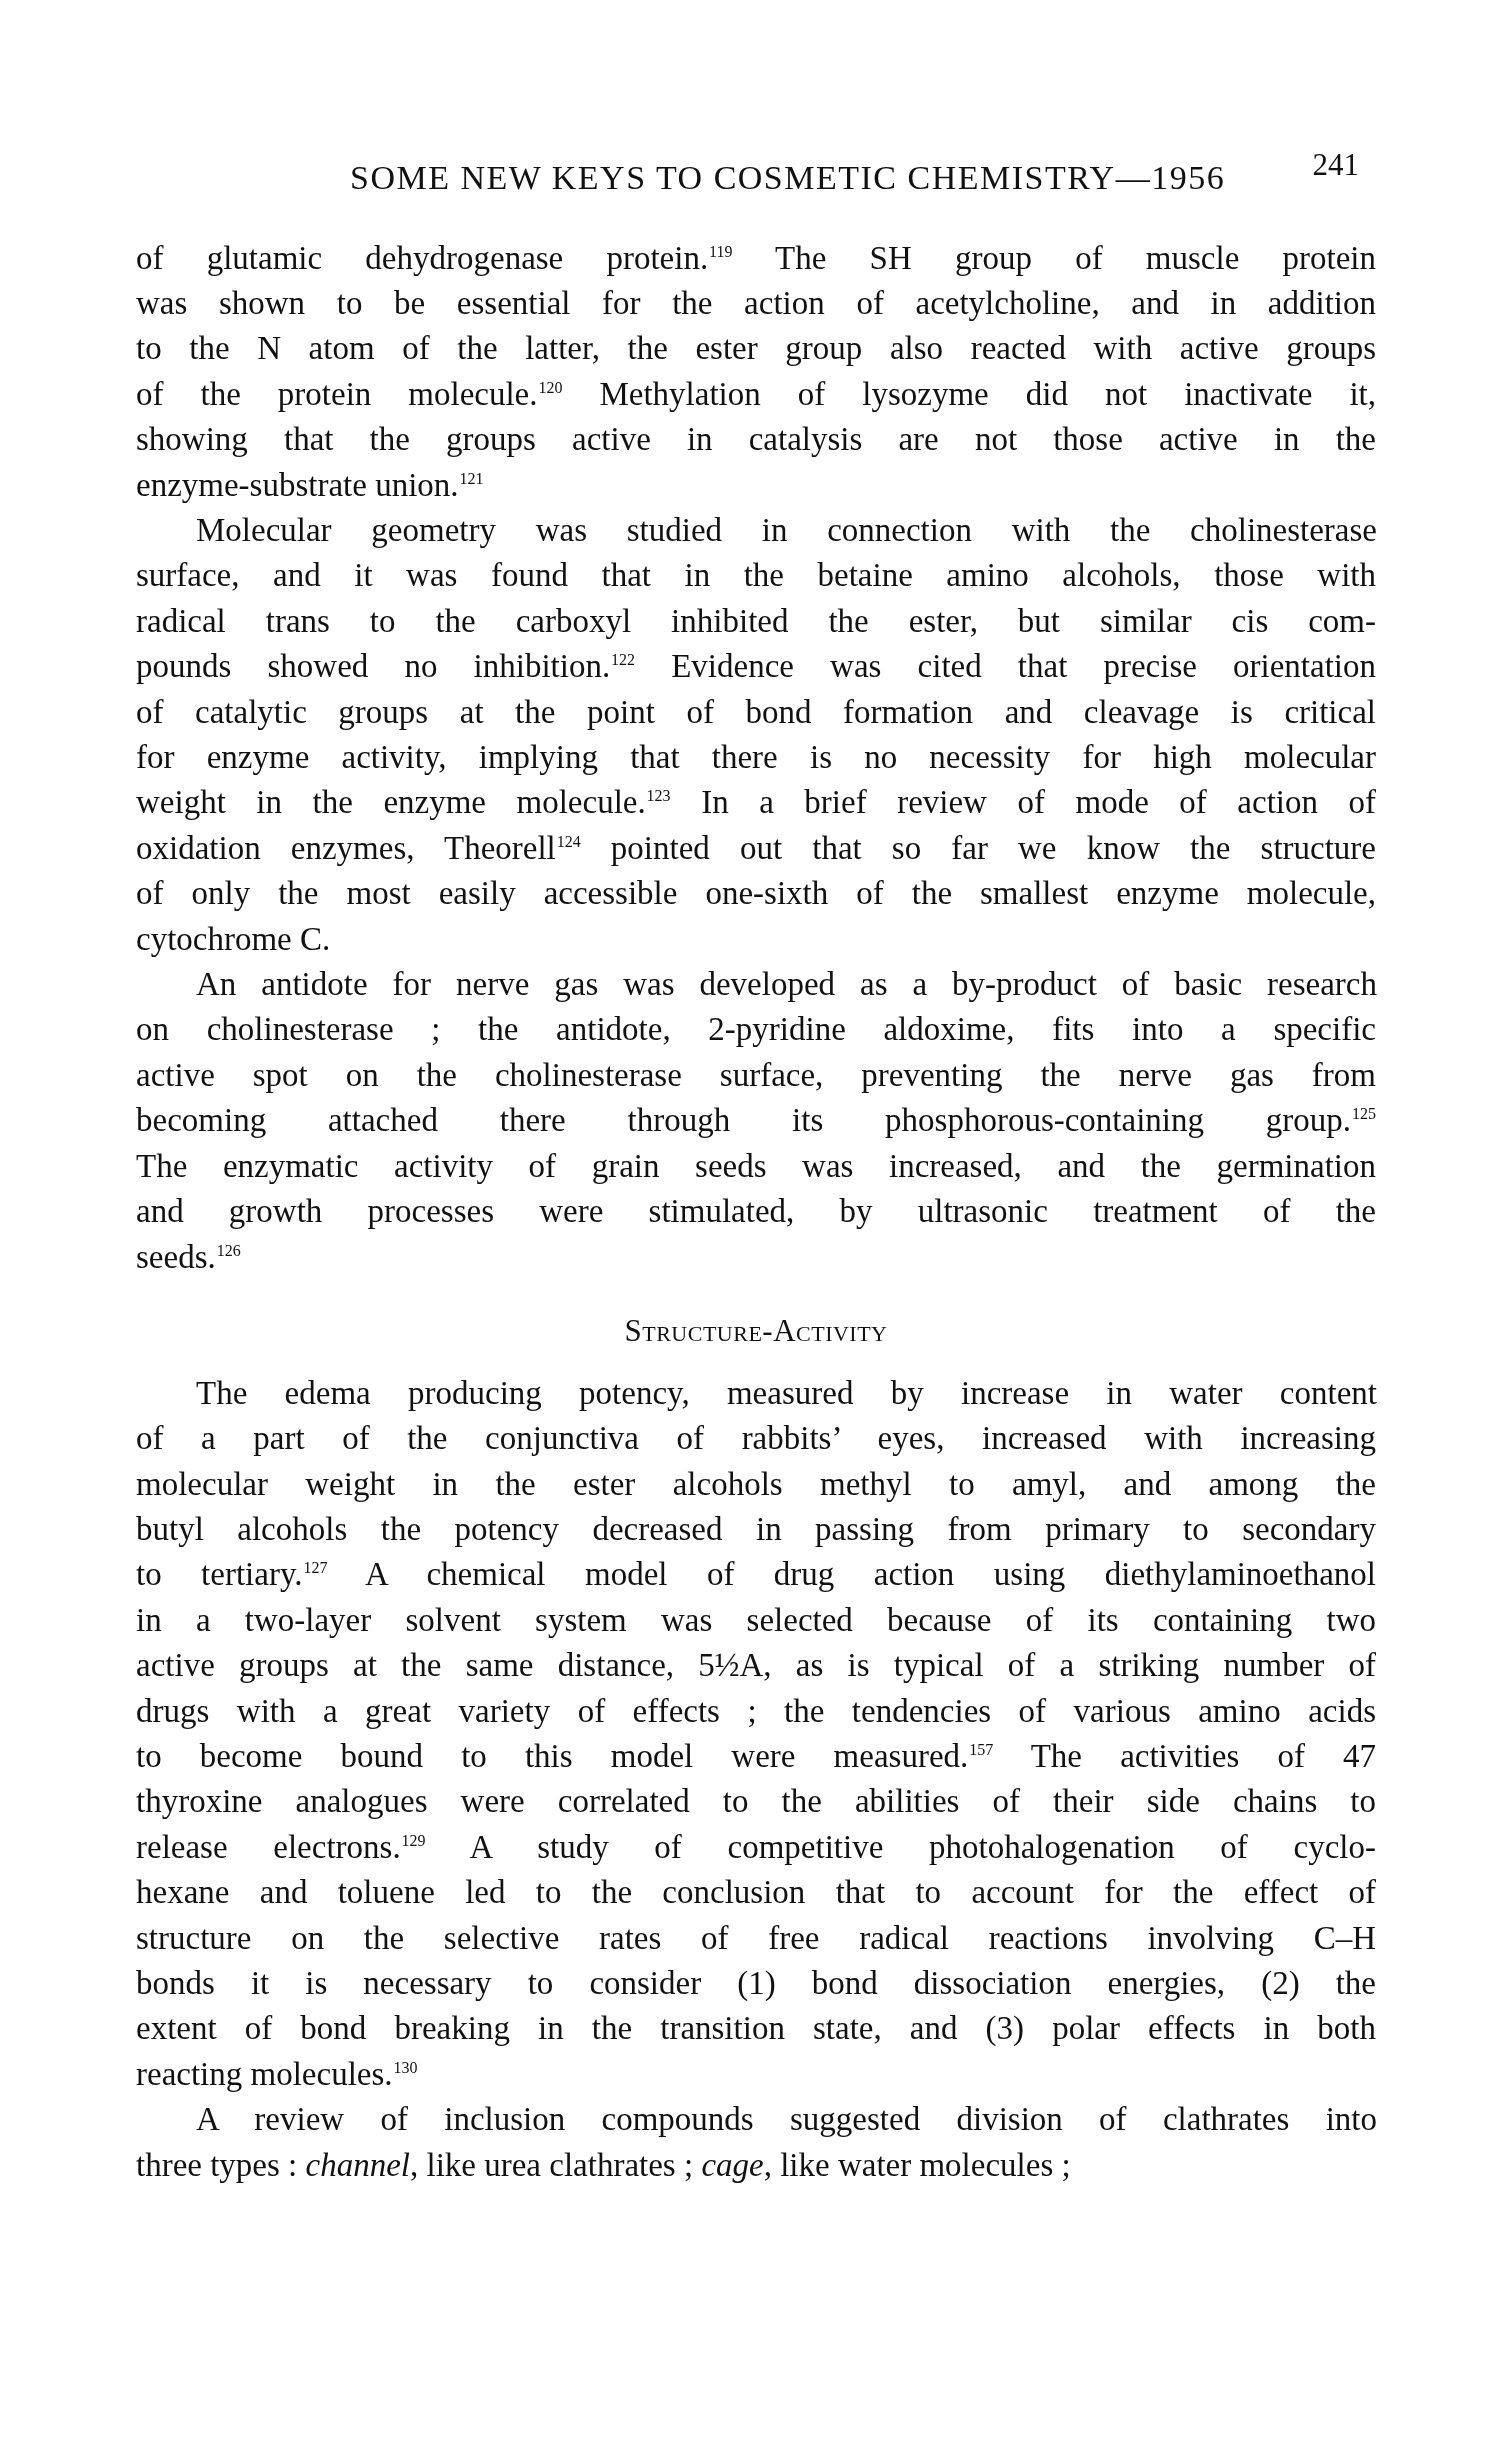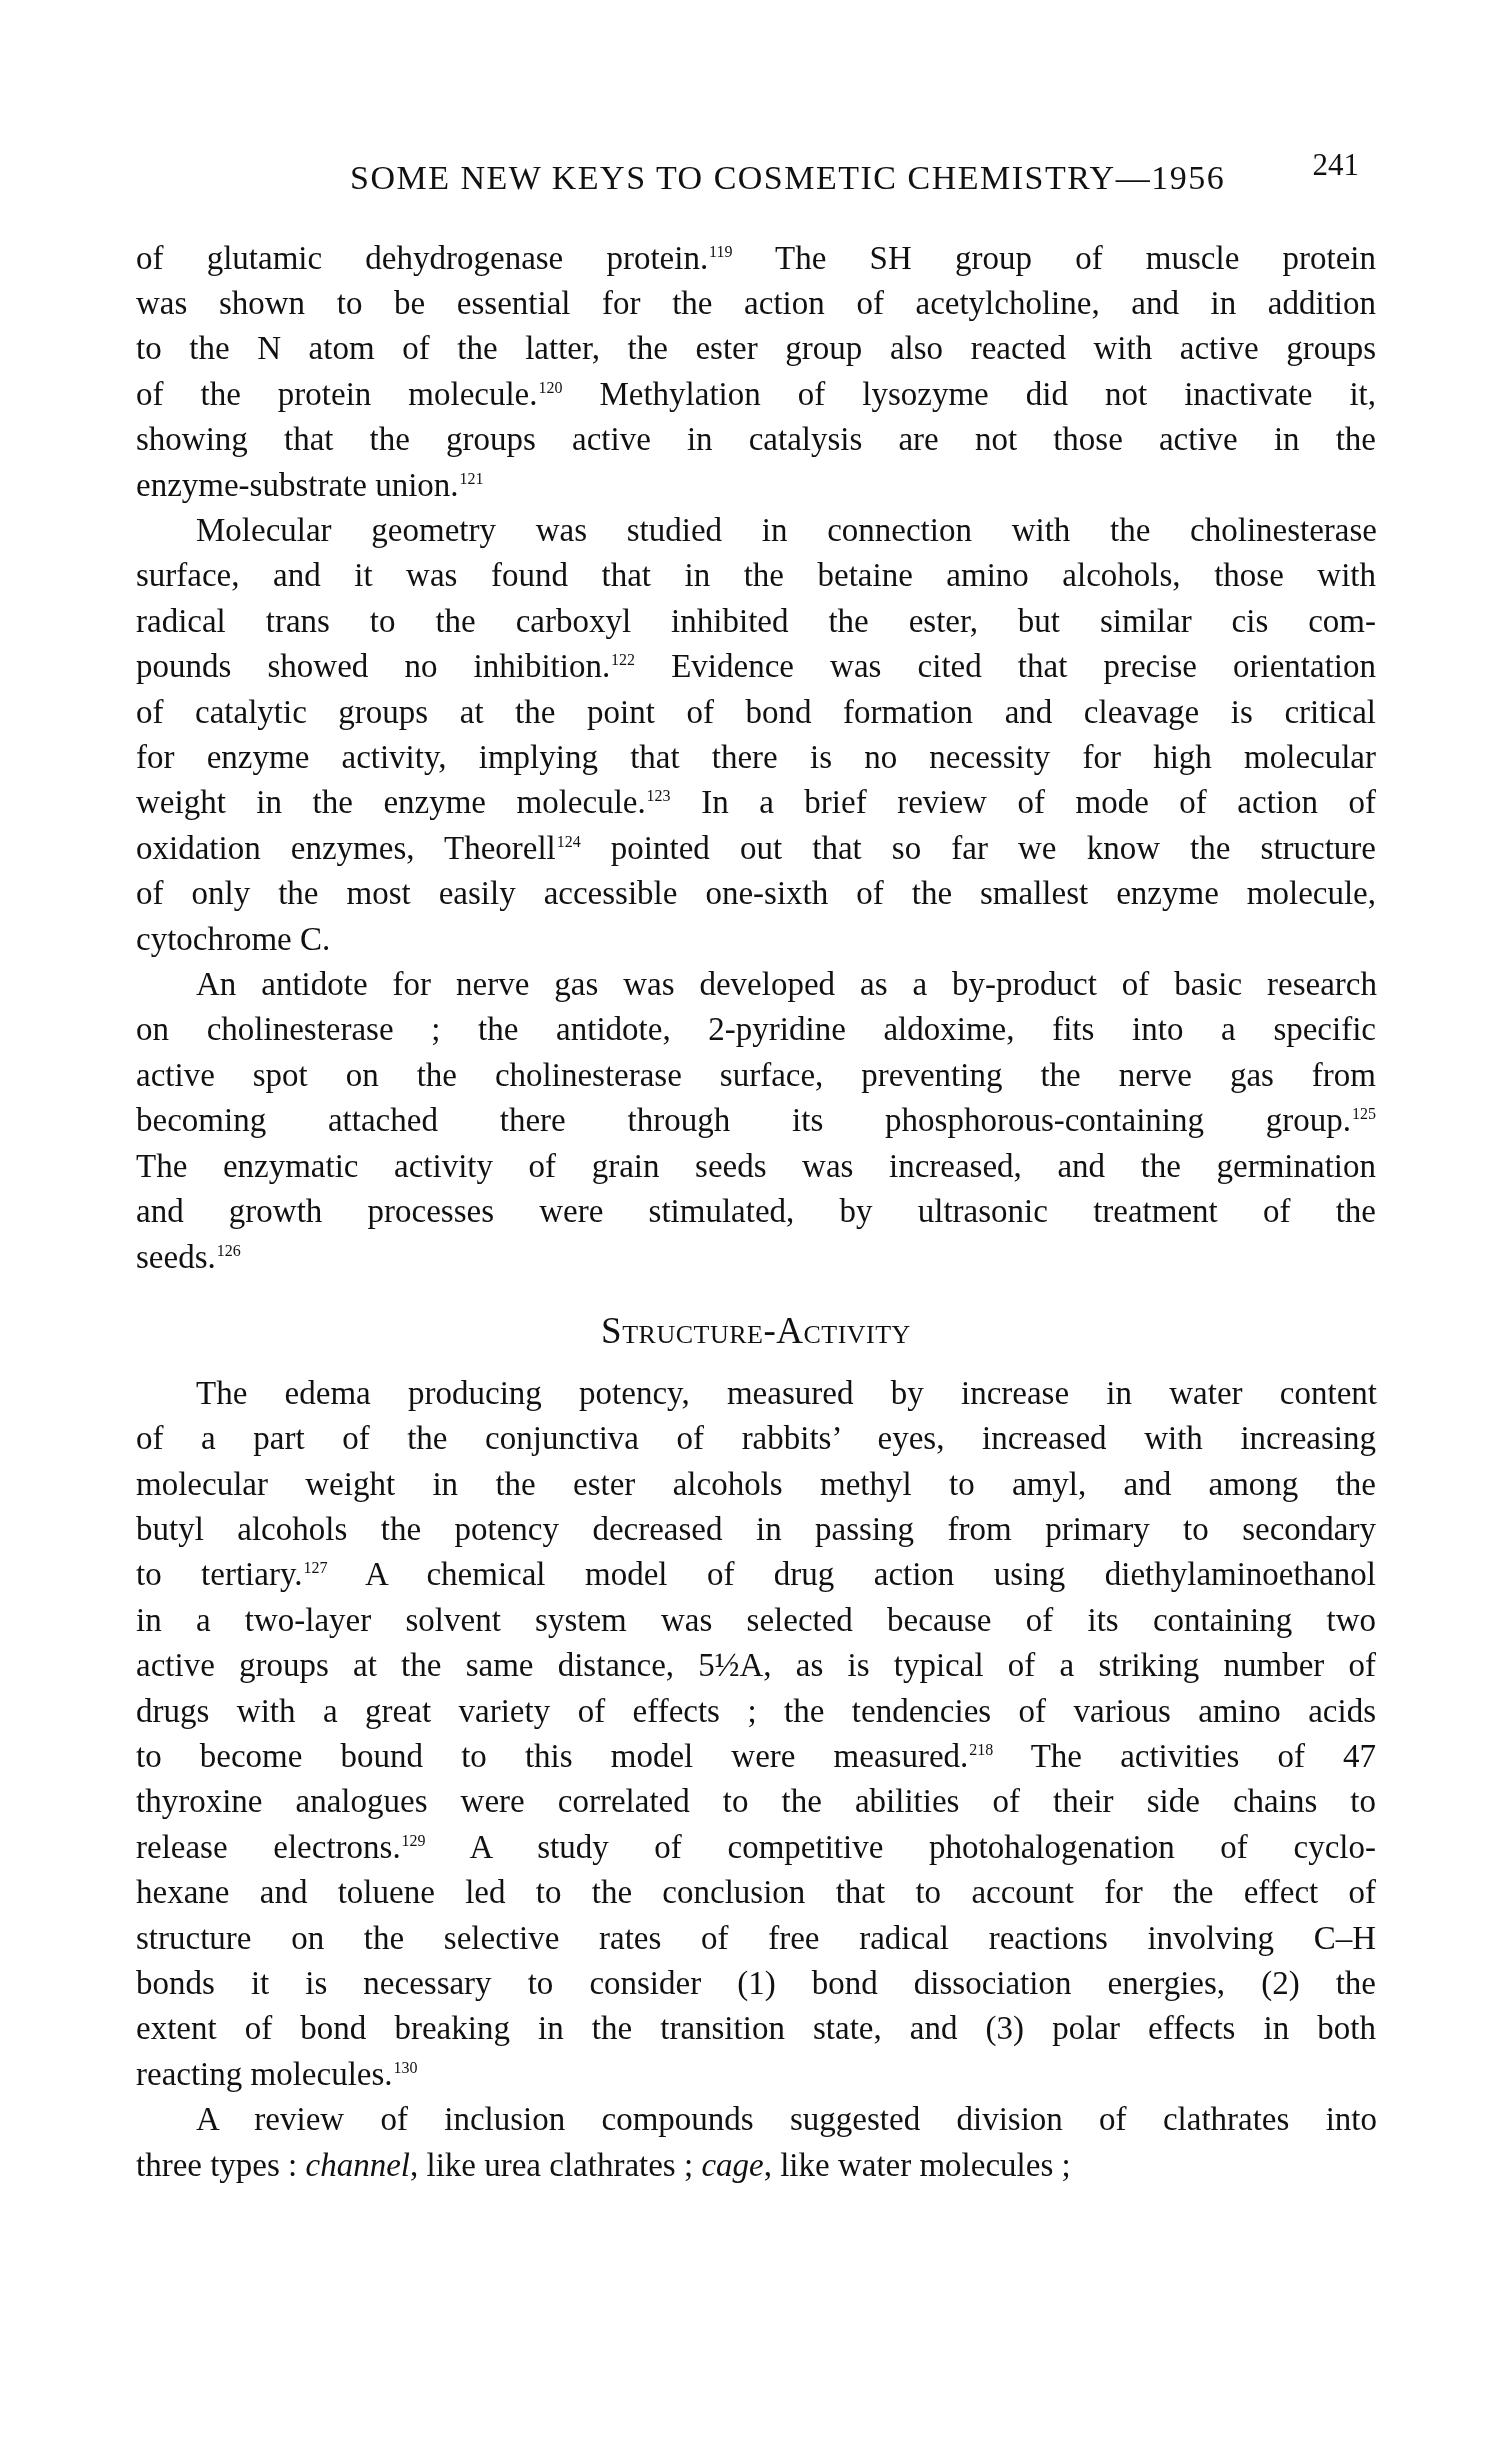--- a/index.html
+++ b/index.html
@@ -9,21 +9,21 @@
   .running-title { position: absolute; left: 214px; top: 12px; font-size: 34px; letter-spacing: 1.5px;
                    white-space: nowrap; line-height: 34px; }
   .page-number { position: absolute; right: 17px; top: -1.9px; font-size: 31px; line-height: 36px; }
   .body-text { position: absolute; left: 136px; top: 0; width: 1240px; }
   .line { position: absolute; left: 0; width: 1240px; height: 45px; font-size: 33px; line-height: 45px;
           white-space: nowrap; text-align: justify; text-align-last: justify; }
   .line.indent { left: 60px; width: 1181px; }
   .line.last { text-align-last: left; }
   .line sup, .sup { font-size: 16px; vertical-align: 0; position: relative; top: -12.3px; margin-left: 0.9px; }
   .section-heading { position: absolute; left: 136px; width: 1240px; text-align: center;
-                     font-size: 37px; line-height: 45px; font-variant: small-caps; letter-spacing: 0.5px; }
+                     font-size: 31px; line-height: 45px; font-variant: small-caps; letter-spacing: 0.5px; }
   em { font-style: italic; }
 </style>
 </head>
 <body>
 
 <div class="running-head">
   <span class="running-title">SOME NEW KEYS TO COSMETIC CHEMISTRY—1956</span>
   <span class="page-number">241</span>
 </div>
 
@@ -60,21 +60,21 @@
     <div class="section-heading" style="top: 1308px; left: 0px;">Structure-Activity</div>
     <div>
       <div class="line indent" style="top: 1371px;">The edema producing potency, measured by increase in water content</div>
       <div class="line" style="top: 1416px;">of a part of the conjunctiva of rabbits’ eyes, increased with increasing</div>
       <div class="line" style="top: 1462px;">molecular weight in the ester alcohols methyl to amyl, and among the</div>
       <div class="line" style="top: 1507px;">butyl alcohols the potency decreased in passing from primary to secondary</div>
       <div class="line" style="top: 1552px;">to tertiary.<span class="sup">127</span> A chemical model of drug action using diethylaminoethanol</div>
       <div class="line" style="top: 1598px;">in a two-layer solvent system was selected because of its containing two</div>
       <div class="line" style="top: 1643px;">active groups at the same distance, 5½A, as is typical of a striking number of</div>
       <div class="line" style="top: 1689px;">drugs with a great variety of effects ; the tendencies of various amino acids</div>
-      <div class="line" style="top: 1734px;">to become bound to this model were measured.<span class="sup">218</span> The activities of 47</div>
+      <div class="line" style="top: 1734px;">to become bound to this model were measured.<span class="sup">157</span> The activities of 47</div>
       <div class="line" style="top: 1779px;">thyroxine analogues were correlated to the abilities of their side chains to</div>
       <div class="line" style="top: 1825px;">release electrons.<span class="sup">129</span> A study of competitive photohalogenation of cyclo-</div>
       <div class="line" style="top: 1870px;">hexane and toluene led to the conclusion that to account for the effect of</div>
       <div class="line" style="top: 1916px;">structure on the selective rates of free radical reactions involving C–H</div>
       <div class="line" style="top: 1961px;">bonds it is necessary to consider (1) bond dissociation energies, (2) the</div>
       <div class="line" style="top: 2006px;">extent of bond breaking in the transition state, and (3) polar effects in both</div>
       <div class="line last" style="top: 2052px;">reacting molecules.<span class="sup">130</span></div>
     </div>
     <div>
       <div class="line indent" style="top: 2097px;">A review of inclusion compounds suggested division of clathrates into</div>

